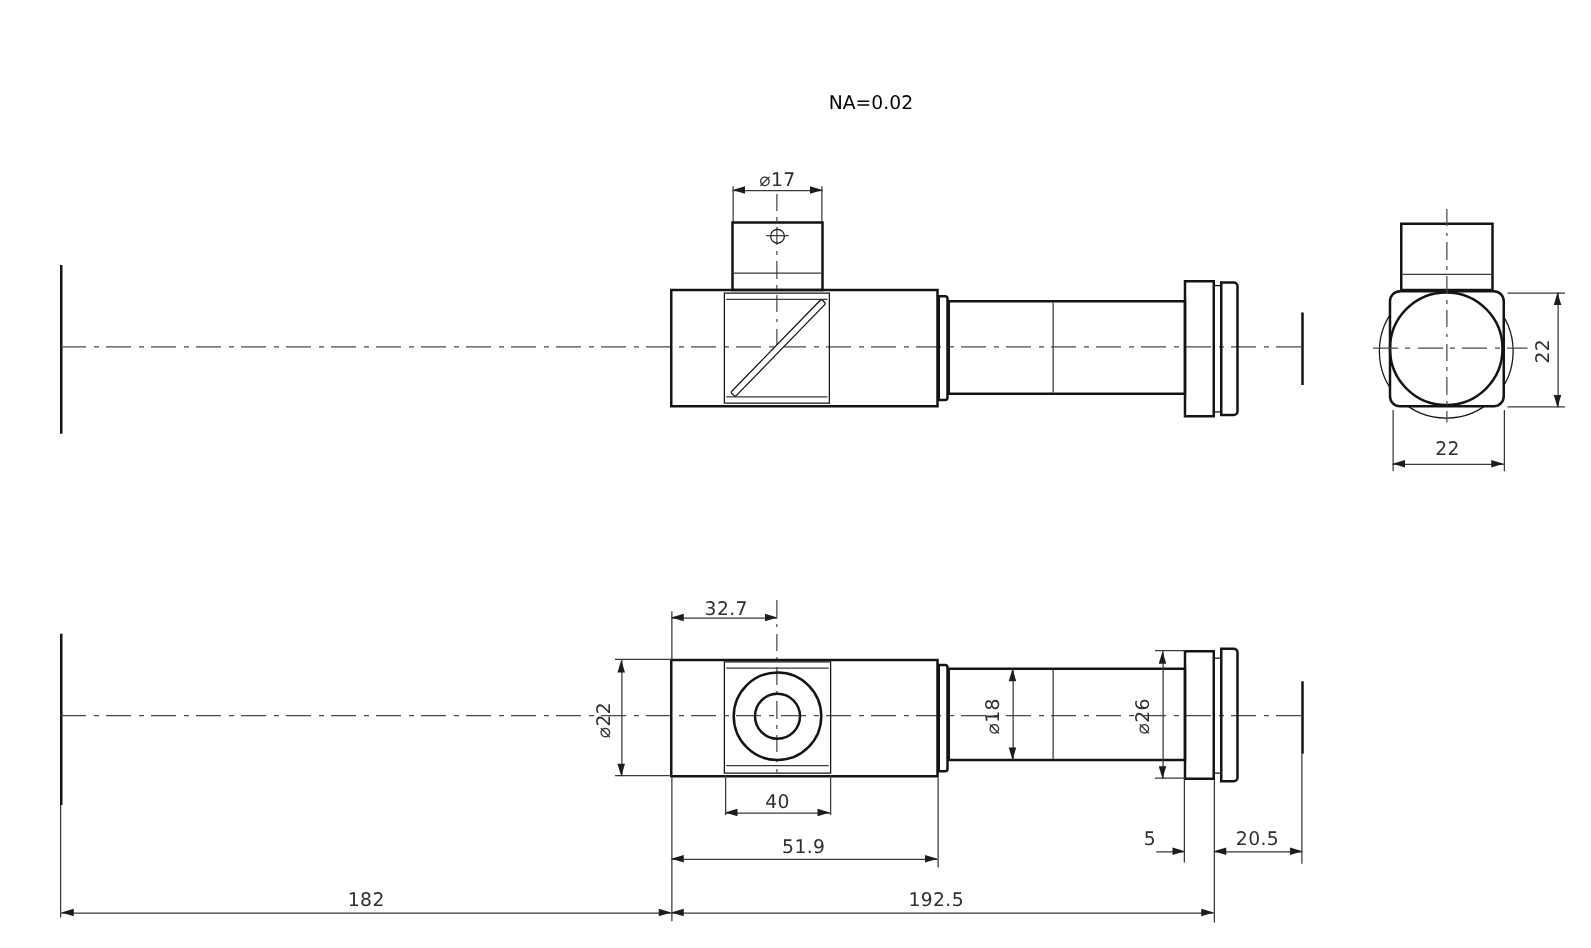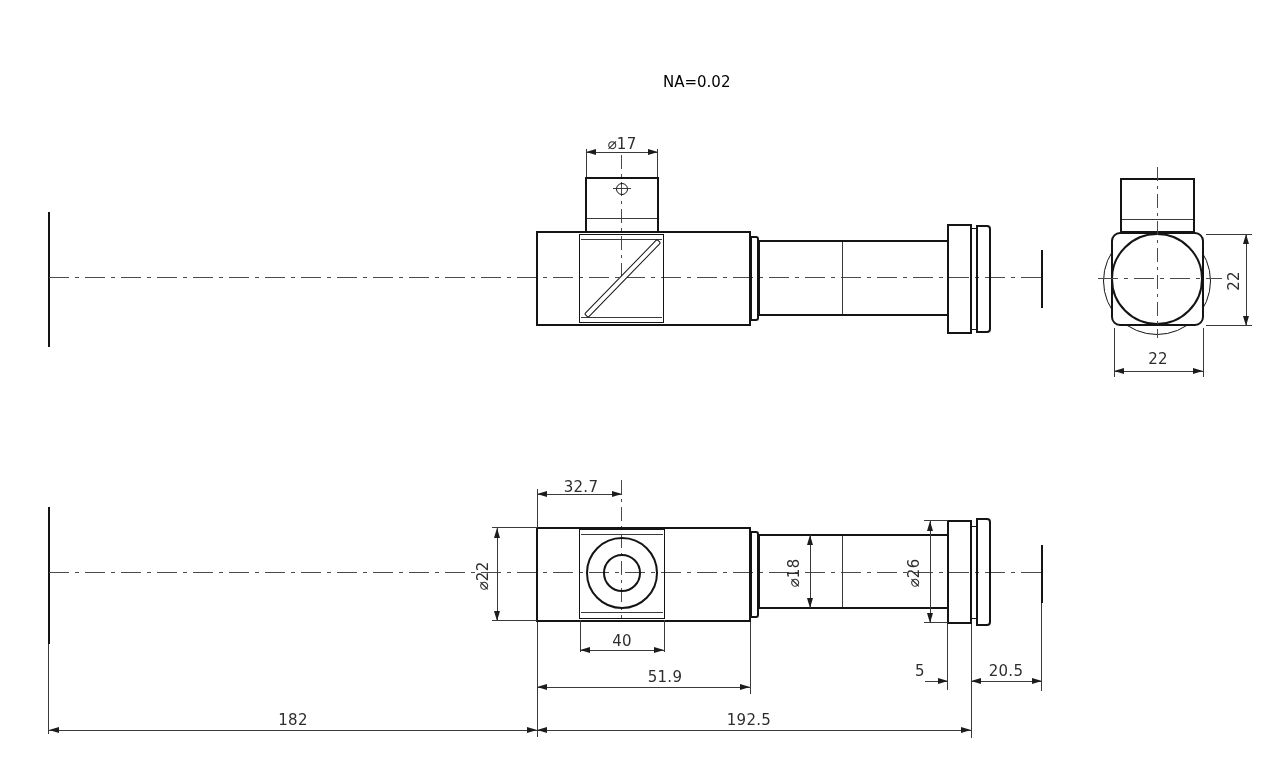--- a/index.html
+++ b/index.html
@@ -131,21 +131,21 @@
   <div class="hl1" style="left:580px;top:650px;width:84px"></div>
   <div class="ar ar-l" style="left:580px;top:647px"></div>
   <div class="ar ar-r" style="left:654px;top:647px"></div>
   <div class="dim" style="left:582px;top:631px;width:80px">40</div>
 
   <div class="vl1" style="left:537px;top:622px;height:115px"></div>
   <div class="vl1" style="left:750px;top:622px;height:72px"></div>
   <div class="hl1" style="left:537px;top:687px;width:213px"></div>
   <div class="ar ar-l" style="left:537px;top:684px"></div>
   <div class="ar ar-r" style="left:740px;top:684px"></div>
-  <div class="dim" style="left:625px;top:667px;width:80px">51.9</div>
+  <div class="dim" style="left:603px;top:667px;width:80px">51.9</div>
 
   <div class="hl1" style="left:49px;top:730px;width:488px"></div>
   <div class="ar ar-l" style="left:49px;top:727px"></div>
   <div class="ar ar-r" style="left:527px;top:727px"></div>
   <div class="dim" style="left:253px;top:710px;width:80px">182</div>
 
   <div class="hl1" style="left:537px;top:730px;width:434px"></div>
   <div class="ar ar-l" style="left:537px;top:727px"></div>
   <div class="ar ar-r" style="left:961px;top:727px"></div>
   <div class="vl1" style="left:971px;top:624px;height:114px"></div>

